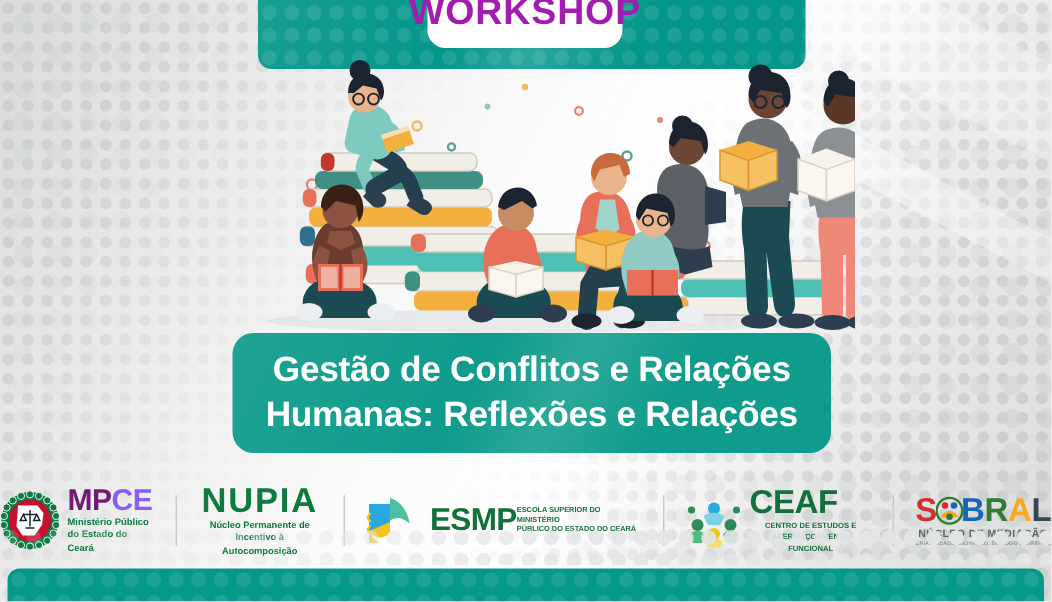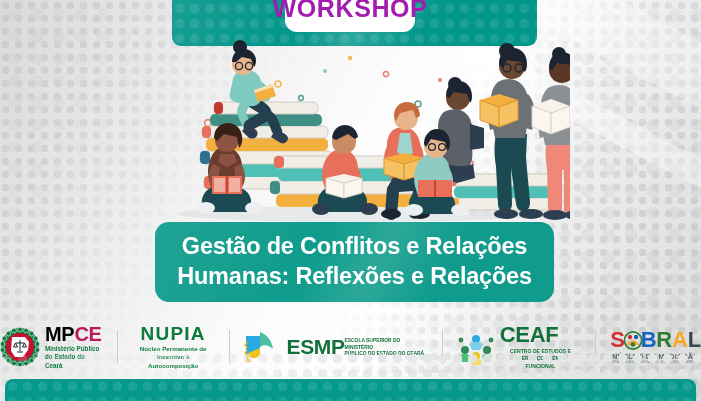--- a/index.html
+++ b/index.html
@@ -55,26 +55,26 @@
 
   
   .logos{position:absolute;left:0;top:318px;width:701px;height:58px;
     display:flex;align-items:center;justify-content:center;gap:14px;}
   .logo{display:flex;align-items:center;gap:5px;}
   .logo-sep{width:1px;height:34px;background:#c9cccd;}
   .mark{flex:0 0 auto;display:block;}
 
   .mpce-txt{display:flex;flex-direction:column;line-height:1;}
   .mpce-big{font-size:20px;font-weight:bold;letter-spacing:-.3px;}
-  .mpce-big .g{color:#000000;}
-  .mpce-big .r{color:#be185d;}
+  .mpce-big .g{color:#701a75;}
+  .mpce-big .r{color:#8b5cf6;}
   .mpce-sub{font-size:6.3px;font-weight:bold;color:#0d7a3f;line-height:1.32;margin-top:1px;}
 
   .nupia{display:flex;flex-direction:column;align-items:center;line-height:1;}
-  .nupia-big{font-size:19px;font-weight:bold;color:#0d7a3f;letter-spacing:1.2px;}
+  .nupia-big{font-size:23px;font-weight:bold;color:#0d7a3f;letter-spacing:1.2px;}
   .nupia-sub{font-size:6.2px;font-weight:bold;color:#0d7a3f;line-height:1.35;margin-top:2px;text-align:center;}
 
   .esmp{display:flex;line-height:1;}
   .esmp-big{font-size:21px;font-weight:bold;color:#12703a;letter-spacing:-.4px;}
   .esmp-sub{font-size:4.9px;font-weight:bold;color:#12703a;line-height:1.38;margin-top:2px;}
 
   .ceaf{display:flex;flex-direction:column;line-height:1;}
   .ceaf-big{font-size:22px;font-weight:bold;color:#12703a;letter-spacing:-.3px;}
   .ceaf-sub{font-size:5.1px;font-weight:bold;color:#12703a;line-height:1.38;margin-top:2px;text-align:center;}
 

